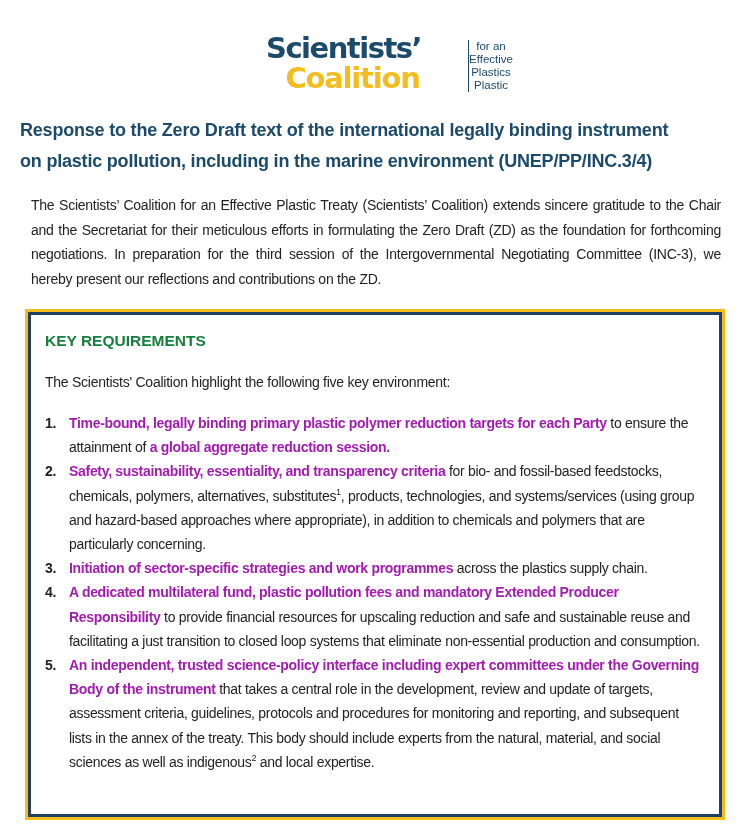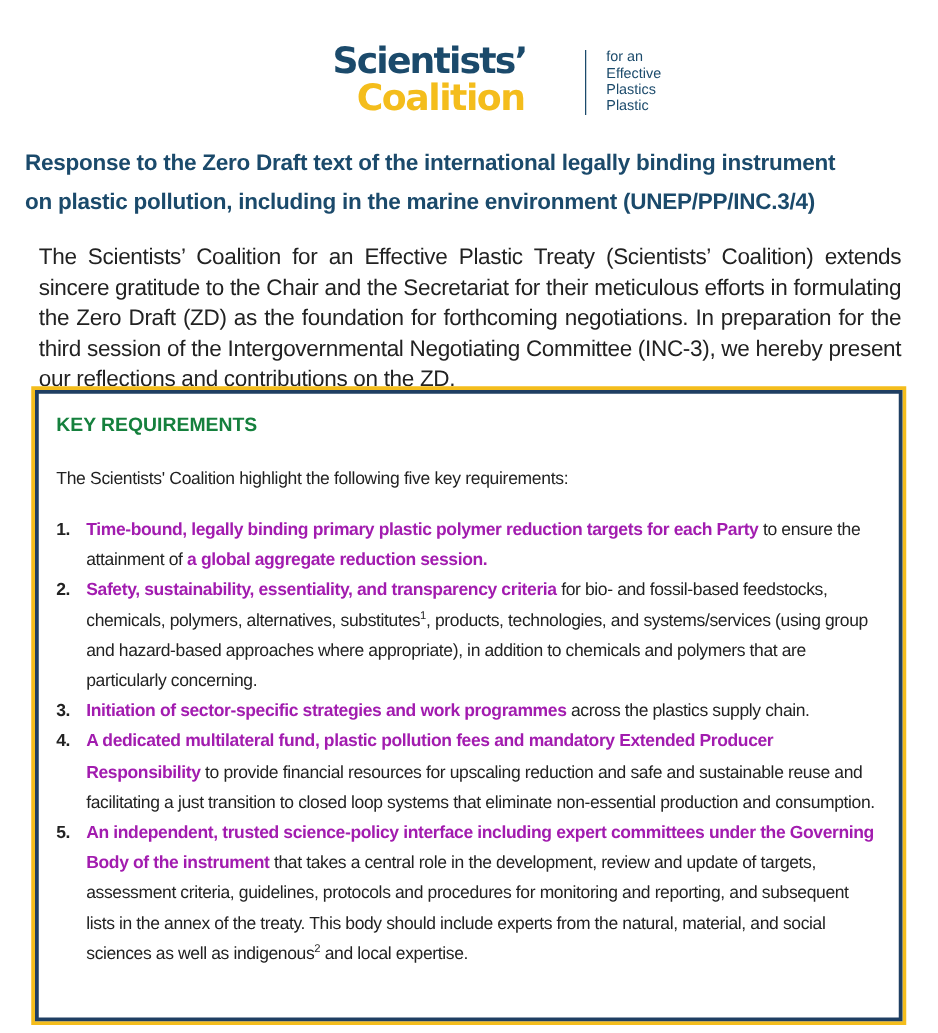--- a/index.html
+++ b/index.html
@@ -1,23 +1,23 @@
 <!DOCTYPE html>
 <html><head>
 <meta charset="utf-8">
 <style>
   html, body { margin:0; padding:0; background:#ffffff; }
   body { width:750px; height:826px; overflow:hidden; position:relative; font-family:"Liberation Sans", sans-serif; color:#1a1a1a; }
   .logo { position:absolute; left:266px; top:34px; display:flex; align-items:flex-start;gap:41px; }
   .logo-words { display:flex; flex-direction:column; line-height:1; }
   .logo-w1 { font-family:"DejaVu Sans", sans-serif; font-weight:bold; font-size:29px; color:#1b4a6b; letter-spacing:-1.5px; height:30px; }
   .logo-w2 { font-family:"DejaVu Sans", sans-serif; font-weight:bold; font-size:29px; color:#f4bd1c; letter-spacing:-1.2px; margin-left:18px; height:30px;text-align:center; }
-  .logo-side { margin-left:6px; margin-top:6px; border-left:1.5px solid #1b4a6b; padding-left:16px; font-size:11.5px; line-height:13px; color:#1b4a6b; }
+  .logo-side { margin-left:6px; margin-top:6px; border-left:1.5px solid #1b4a6b; padding-left:0; font-size:11.5px; line-height:13px; color:#1b4a6b;text-align:center; }
   .title { position:absolute; left:20px; top:115px; width:710px; font-weight:bold; font-size:18px; line-height:31px; color:#1b4a6b; letter-spacing:-0.2px; }
-  .intro { position:absolute; left:31px; top:193px; width:690px; font-size:18px; line-height:24.5px; text-align:justify; letter-spacing:-0.25px; color:#222; }
+  .intro { position:absolute; left:31px; top:193px; width:690px; font-size:14px; line-height:24.5px; text-align:justify; letter-spacing:-0.25px; color:#222; }
   .box { position:absolute; left:25px; top:309px; width:694px; height:505px; border:3px solid #f4bd1c; }
   .box-inner { position:absolute; inset:0; border:3px solid #1f3f63; }
   .box-heading { position:absolute; left:14px; top:17px; font-weight:bold; font-size:15.5px; color:#15803d; }
   .box-lead { position:absolute; left:14px; top:59px; font-size:14px; letter-spacing:-0.25px; color:#222; }
   .req-list { position:absolute; left:14px; top:96px; width:660px; margin:0; padding:0; list-style:none; font-size:14px; line-height:24.2px; letter-spacing:-0.3px; color:#222; }
   .req-item { position:relative; padding-left:24px; }
   .req-num { position:absolute; left:0; top:0; font-weight:bold; }
   .req-item b { font-weight:bold; color:#a21caf; }
   sup { font-size:9px; line-height:0; vertical-align:super; }
 </style>
@@ -40,21 +40,21 @@
 <div class="title">
   <div>Response to the Zero Draft text of the international legally binding instrument</div>
   <div>on plastic pollution, including in the marine environment (UNEP/PP/INC.3/4)</div>
 </div>
 
 <p class="intro" style="margin:0;">The Scientists’ Coalition for an Effective Plastic Treaty (Scientists’ Coalition) extends sincere gratitude to the Chair and the Secretariat for their meticulous efforts in formulating the Zero Draft (ZD) as the foundation for forthcoming negotiations. In preparation for the third session of the Intergovernmental Negotiating Committee (INC-3), we hereby present our reflections and contributions on the ZD.</p>
 
 <div class="box">
   <div class="box-inner">
     <div class="box-heading">KEY REQUIREMENTS</div>
-    <div class="box-lead">The Scientists' Coalition highlight the following five key requirements:</div>
+    <div class="box-lead">The Scientists' Coalition highlight the following five key environment:</div>
     <ol class="req-list">
       <li class="req-item">
         <span class="req-num">1.</span>
         <b>Time-bound, legally binding primary plastic polymer reduction targets for each Party</b><span> to ensure the attainment of </span><b>a global aggregate reduction session.</b>
       </li>
       <li class="req-item">
         <span class="req-num">2.</span>
         <b>Safety, sustainability, essentiality, and transparency criteria</b><span> for bio- and fossil-based feedstocks, chemicals, polymers, alternatives, substitutes</span><sup>1</sup><span>, products, technologies, and systems/services (using group and hazard-based approaches where appropriate), in addition to chemicals and polymers that are particularly concerning.</span>
       </li>
       <li class="req-item">

